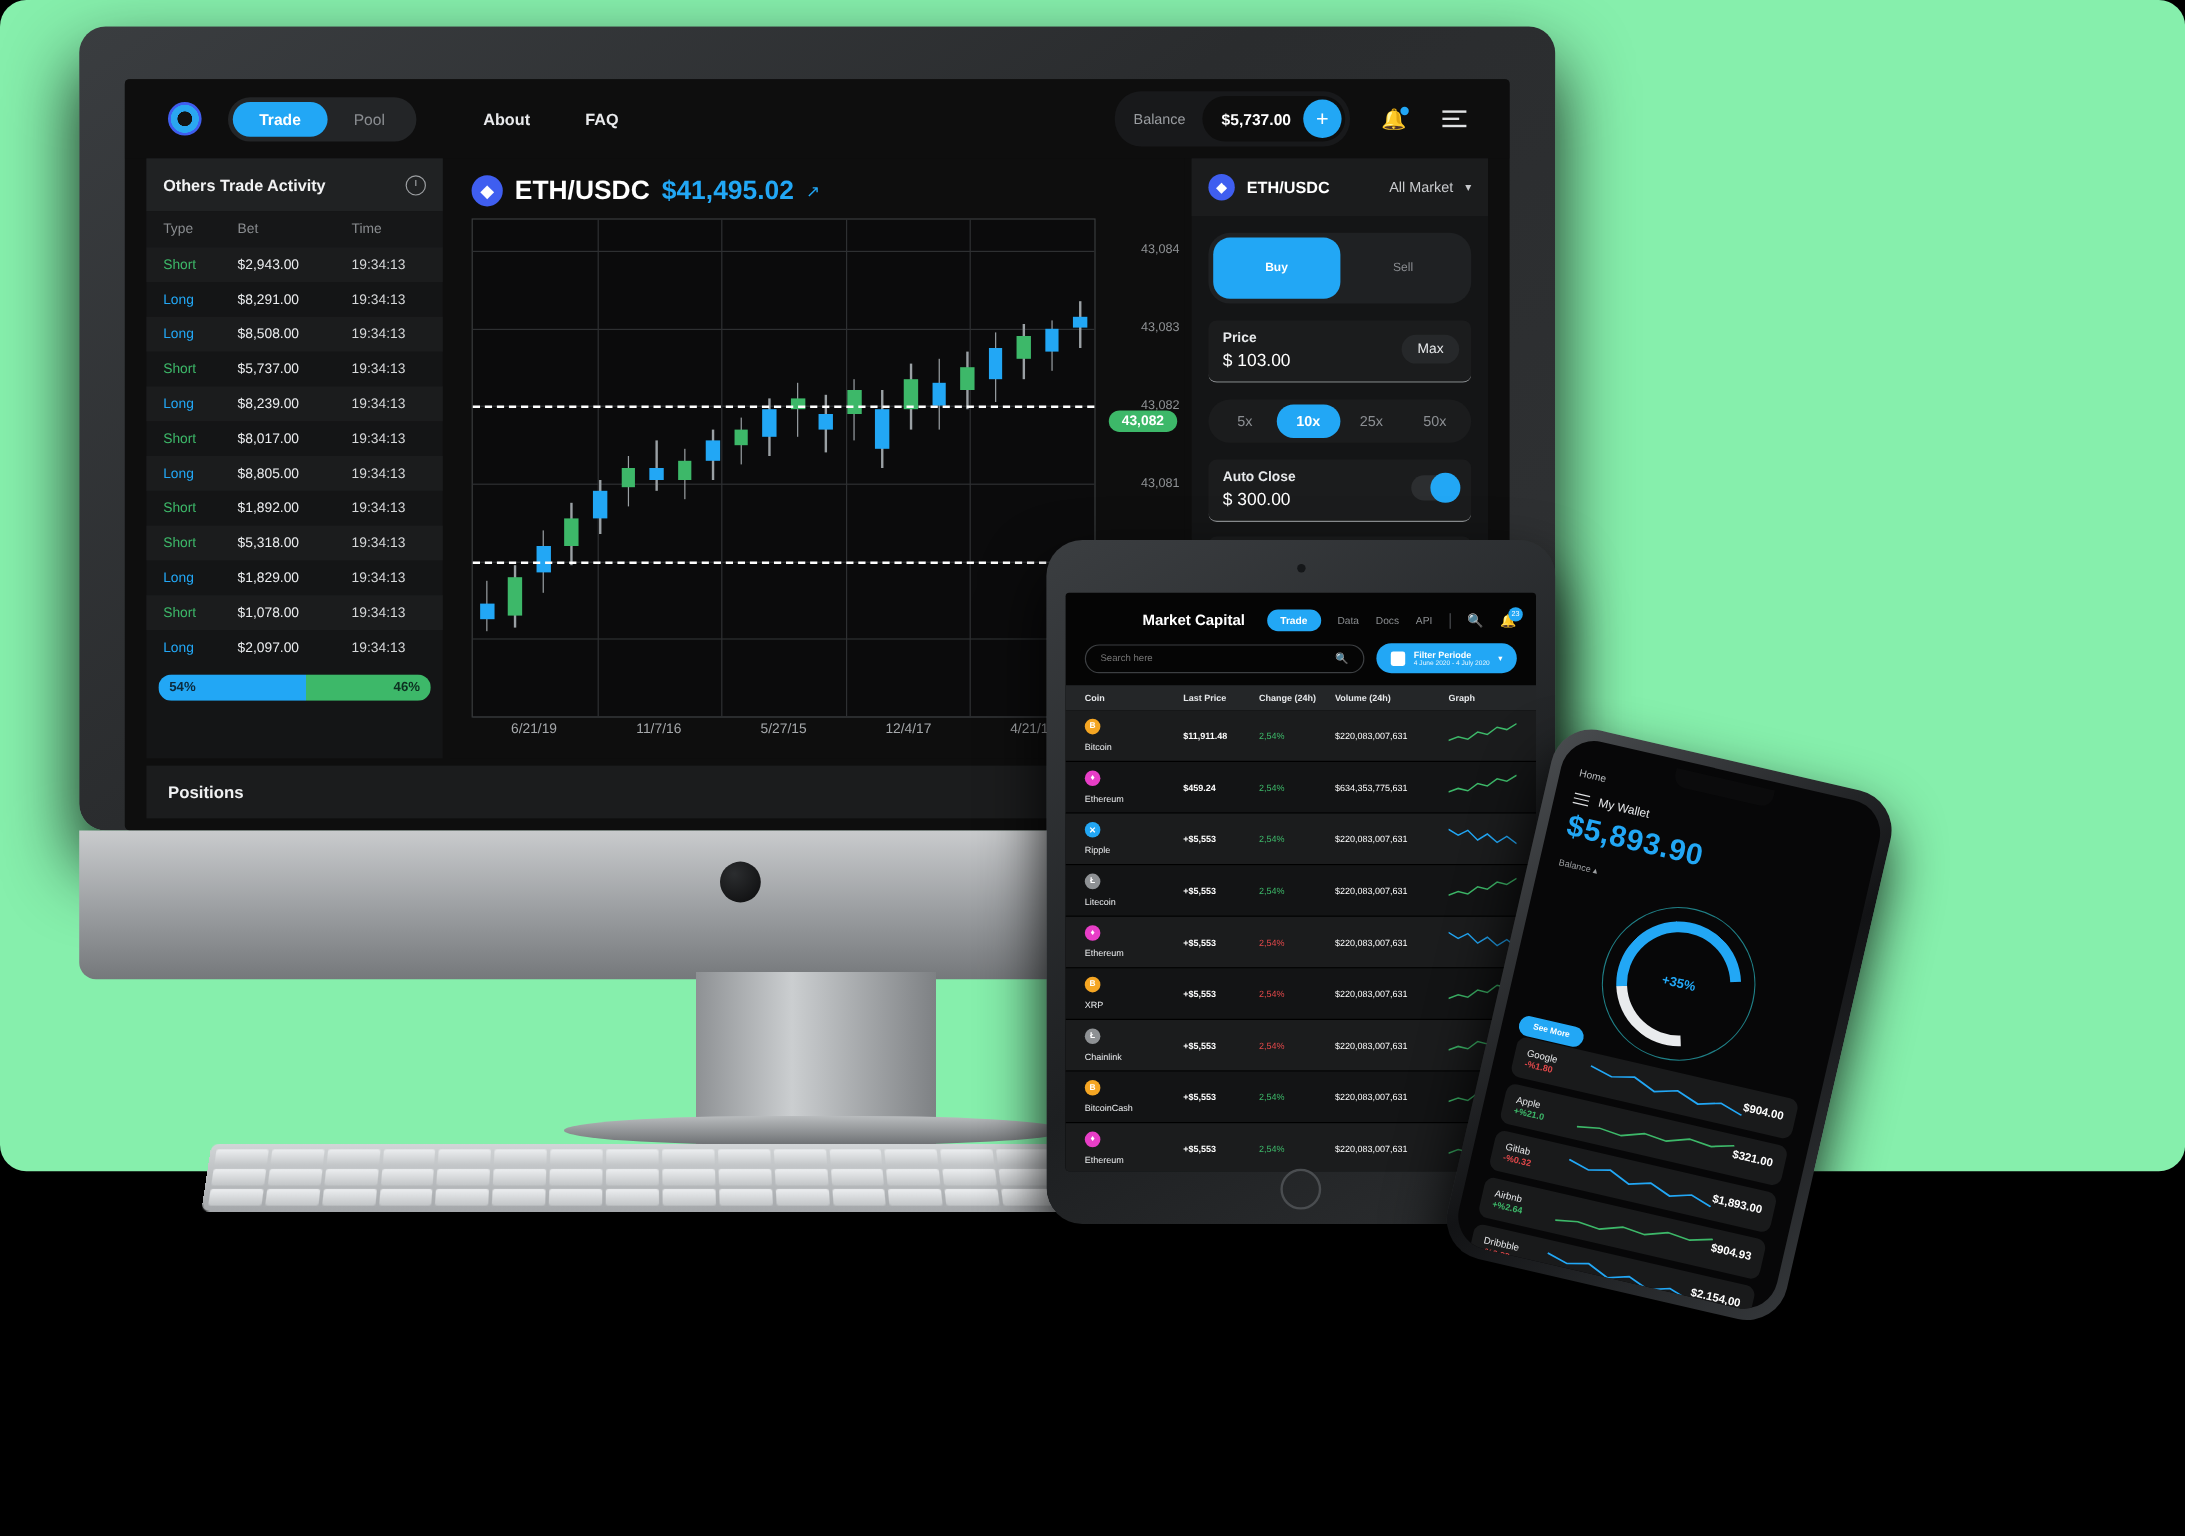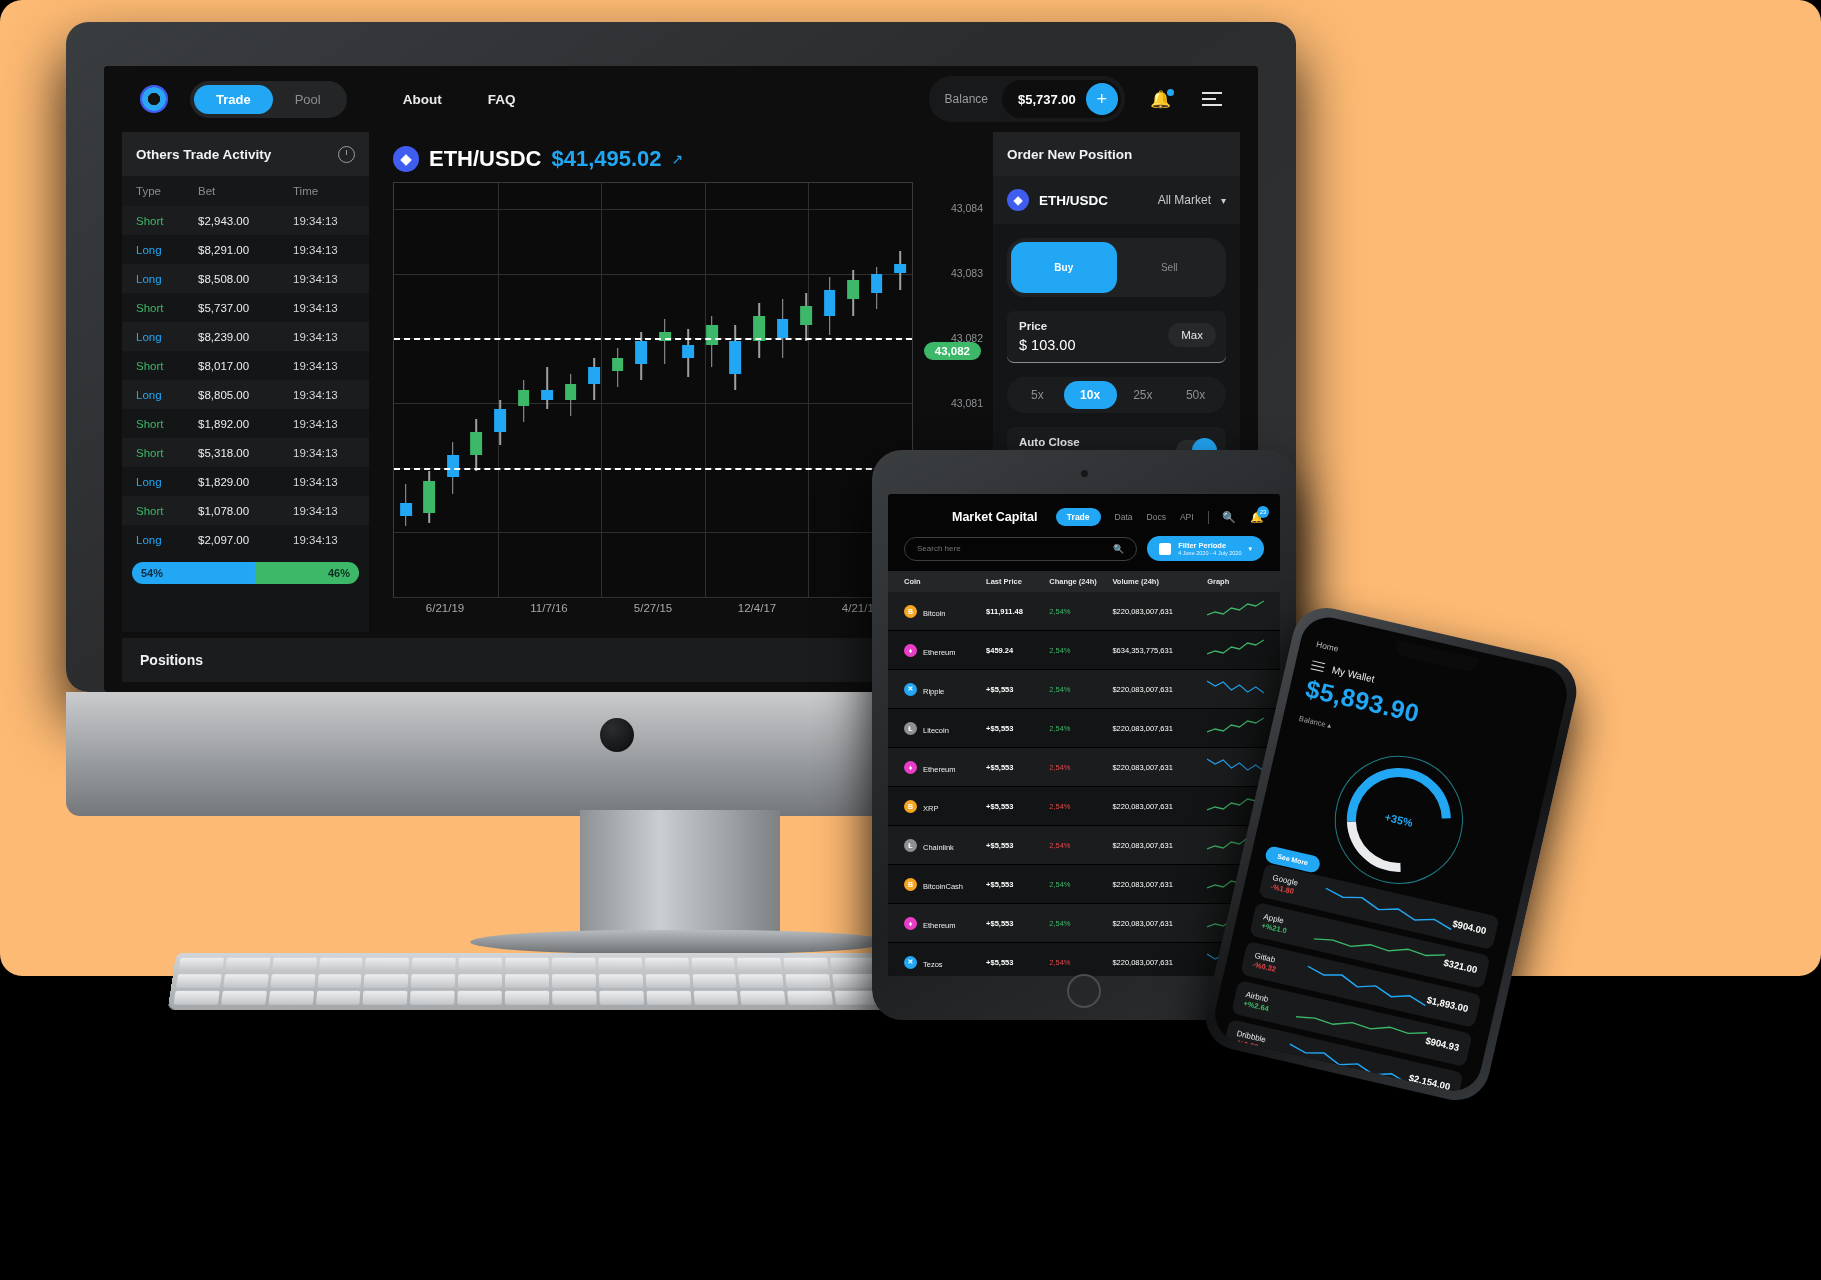--- a/index.html
+++ b/index.html
@@ -1,18 +1,18 @@
 <!DOCTYPE html>
 <html><head>
 <meta charset="utf-8">
 <style>
   * { margin:0; padding:0; box-sizing:border-box; }
   html,body { width:1821px; height:1280px; background:#000; overflow:hidden;
               font-family:"Liberation Sans", sans-serif; }
-  .stage { position:relative; width:1821px; height:976px; background:#fdba74;border-radius:22px; }
+  .stage { position:relative; width:1821px; height:976px; background:#86efac;border-radius:22px; }
 
   
   .imac { position:absolute; left:66px; top:22px; width:1230px; height:670px;
           background:linear-gradient(145deg,#3a3d40,#2a2c2e 45%,#303234);
           border-radius:22px; padding:44px 38px 0 38px;
           box-shadow:0 30px 60px rgba(0,0,0,.85); }
   .imac-screen { width:1154px; height:626px; background:#0e0e0e; border-radius:4px;
                  overflow:hidden; position:relative; }
   .imac-chin { position:absolute; left:66px; top:692px; width:1230px; height:124px;
                background:linear-gradient(180deg,#c9cbcd,#9a9da0 55%,#75787b);
@@ -170,21 +170,21 @@
   .tb-filter .t1 { font-size:7.5px; font-weight:700; }
   .tb-filter .t2 { font-size:5.5px; opacity:.9; }
   .tb-calico { width:12px; height:12px; background:#fff; border-radius:2px; }
   .tb-th { display:grid; grid-template-columns:1.3fr 1fr 1fr 1.5fr .9fr; background:#242628;
            padding:6px 16px; }
   .tb-th span { color:#e5e7e9; font-size:7.5px; font-weight:700; }
   .tb-tr { display:grid; grid-template-columns:1.3fr 1fr 1fr 1.5fr .9fr; padding:7px 16px;
            align-items:center; border-bottom:1px solid #000; }
   .tb-tr:nth-child(even){ background:#131415; }
   .tb-tr:nth-child(odd){ background:#1b1c1d; }
-  .tb-coin { display:flex; align-items:flex-end; gap:6px; color:#eceef0; font-size:7.5px; }
+  .tb-coin { display:flex; align-items:flex-start; gap:6px; color:#eceef0; font-size:7.5px;flex-direction:column; }
   .cico { width:13px; height:13px; border-radius:50%; display:flex; align-items:center;
           justify-content:center; font-size:7px; color:#fff; font-weight:700; }
   .tb-tr .pr { color:#fff; font-size:7.5px; font-weight:700; }
   .tb-tr .ch { font-size:7.5px; }
   .tb-tr .vo { color:#fff; font-size:7.5px; }
 
   
   .phone { position:absolute; left:1246px; top:628px; width:290px; height:452px;
            transform:rotate(13deg); }
   .phone-body { position:absolute; inset:0; background:linear-gradient(130deg,#4a4d50,#121315 55%,#35383b);
@@ -415,23 +415,20 @@
                 <div class="xlab" style="left: 50%;">5/27/15</div>
                 <div class="xlab" style="left: 70%;">12/4/17</div>
                 <div class="xlab" style="left: 90%;">4/21/12</div>
               </div>
           <div class="pill g" style="top: 37.5%;">43,082</div>
               <div class="pill b" style="top: 68.75%;">43,080</div>
             </div>
         </div>
 
         <div class="right">
-          <div class="ph">
-            <h3>Order New Position</h3>
-          </div>
           <div class="opair">
             <div class="ethcoin" style="width:22px;height:22px;font-size:12px">◆</div>
             <span class="nm">ETH/USDC</span>
             <span class="mk">All Market</span>
             <span style="color:#c8cacd;font-size:10px">▾</span>
           </div>
           <div class="bs">
             <button class="on">Buy</button>
             <button>Sell</button>
           </div>

